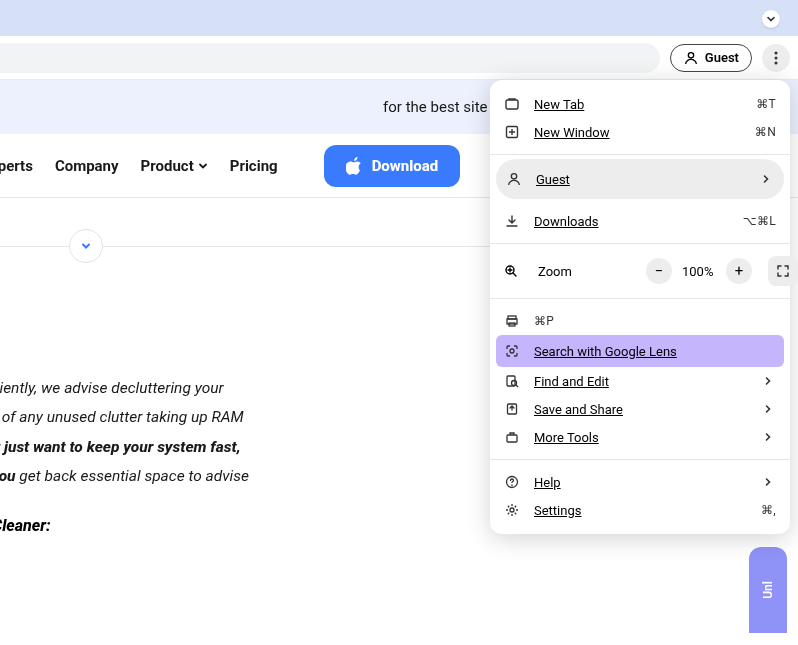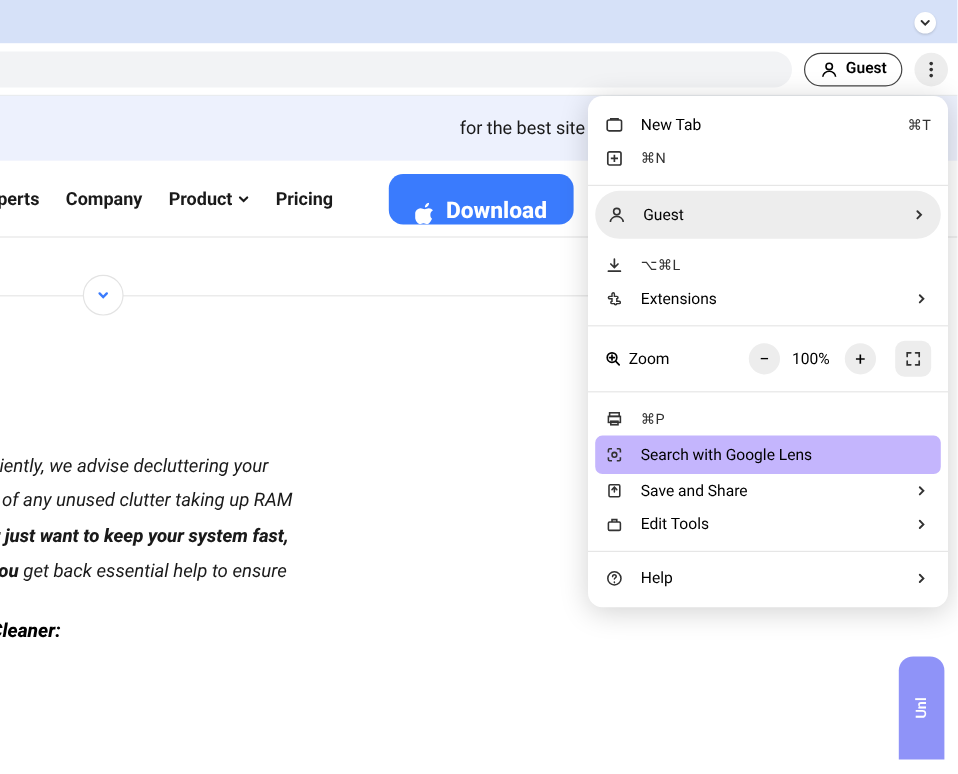--- a/index.html
+++ b/index.html
@@ -121,24 +121,24 @@
   gap: 4px;
 }
 .nav-item:first-child { margin-left: -36px; }
 .download-btn {
   background: #3A7BFD;
   color: #fff;
   height: 42px;
   border-radius: 12px;
   padding: 0 22px;
   display: flex;
-  align-items: flex-end;
+  align-items: center;
   gap: 10px;
   font-weight: 800;
-  font-size: 19px;
+  font-size: 15px;
   margin-left: 24px;
 }
 .apple-ico {
   width: 16px;
   height: 18px;
 }
 .content {
   padding-top: 30px;
   position: relative;
 }
@@ -229,30 +229,30 @@
 }
 .menu-row.highlight { background: #c4b5fd; border-radius: 6px; margin: 0 6px; padding: 16px 8px; }
 .menu-row.guest-row {
   background: #EDEDED;
   border-radius: 20px;
   margin: 4px 6px;
   padding: 0 10px;
   height: 40px;
 }
 .menu-row .ico { width: 16px; height: 16px; display:flex; align-items:center; justify-content:center; flex:none; color: #333; }
-.menu-row .lbl { flex: 1; }
+.menu-row .lbl { flex: 1; text-decoration: underline; }
 .menu-row .short { color: #333; font-size: 12px; letter-spacing: 0.3px; }
 .menu-row.disabled { color: #B3B3B3; }
 .menu-row.disabled .ico { color: #B3B3B3; }
 .zoom-row {
   height: 46px;
   padding: 0 14px 0 14px;
   display: flex;
   align-items: center;
-  gap: 6px;
+  gap: 20px;
 }
 .zoom-row .lbl { flex:none; width: 88px; }
 .zoom-controls { flex:1; display:flex; align-items:center; justify-content:flex-end; gap: 10px; }
 .z-btn {
   width: 26px; height: 26px; border-radius: 50%; background: #EDEDED;
   display:flex; align-items:center; justify-content:center; font-size: 15px;
 }
 .z-val { font-size: 13px; min-width: 34px; text-align:left; }
 .z-full {
   width: 30px; height: 30px; border-radius: 8px; background: #EDEDED;
@@ -321,21 +321,21 @@
     <div class="divider-knob">
       <svg width="12" height="12" viewBox="0 0 12 12" class="chev-svg">
           <path d="M3 4.5 L6 7.5 L9 4.5" stroke-width="2" fill="none" stroke-linecap="round"></path>
         </svg>
     </div>
   </div>
   <div class="article">
     <i>nning efficiently, we advise decluttering your</i><br>
     <i>our laptop of any unused clutter taking up RAM</i><br>
     <span class="bld">ve apps or just want to keep your system fast,</span><br>
-    <span class="bld">can help you</span><i> get back essential help to ensure</i>
+    <span class="bld">can help you</span><i> get back essential space to advise</i>
   </div>
   <div class="h4">Memory Cleaner:</div>
 </div>
 
 <div class="float-btn">
   <span>Unl</span>
 </div>
 
 <div class="menu">
   <div class="menu-sec">
@@ -349,20 +349,21 @@
       <span class="lbl">New Tab</span>
       <span class="short">⌘T</span>
     </div>
     <div class="menu-row">
       <span class="ico">
           <svg width="14" height="14" viewBox="0 0 14 14">
             <rect x="1.5" y="1.5" width="11" height="11" rx="1.5" fill="none" stroke="currentColor" stroke-width="1.4"></rect>
             <path d="M7 4v6M4 7h6" stroke="currentColor" stroke-width="1.4"></path>
           </svg>
         </span>
+      <span class="lbl">New Window</span>
       <span class="short">⌘N</span>
     </div>
   </div>
   <div class="menu-div"></div>
   <div class="menu-row guest-row">
     <span class="ico">
         <svg width="18" height="18" viewBox="0 0 24 24">
           <circle cx="12" cy="8" r="4" fill="none" stroke="currentColor" stroke-width="2"></circle>
           <path d="M4 21c0-4 4-7 8-7s8 3 8 7" fill="none" stroke="currentColor" stroke-width="2"></path>
         </svg>
@@ -374,34 +375,22 @@
         </svg>
       </span>
   </div>
   <div class="menu-sec">
     <div class="menu-row">
       <span class="ico">
           <svg width="14" height="14" viewBox="0 0 14 14">
             <path d="M7 2v7M4 6l3 3 3-3M2 12h10" stroke="currentColor" stroke-width="1.4" fill="none" stroke-linecap="round"></path>
           </svg>
         </span>
+      <span class="lbl">Downloads</span>
       <span class="short">⌥⌘L</span>
-    </div>
-    <div class="menu-row">
-      <span class="ico">
-          <svg width="14" height="14" viewBox="0 0 14 14">
-            <path d="M3 5h2V3a1 1 0 012 0v2h2a1 1 0 010 2v2h2a1 1 0 010 2H9v0a1 1 0 01-2 0H5a1 1 0 010-2V7H3a1 1 0 010-2z" fill="none" stroke="currentColor" stroke-width="1.2"></path>
-          </svg>
-        </span>
-      <span class="lbl">Extensions</span>
-      <span class="ico">
-          <svg width="10" height="10" viewBox="0 0 10 10">
-            <path d="M3.5 2 L6.5 5 L3.5 8" stroke="currentColor" stroke-width="1.6" fill="none" stroke-linecap="round"></path>
-          </svg>
-        </span>
     </div>
   </div>
   <div class="menu-div"></div>
   <div class="zoom-row">
     <span class="ico">
         <svg width="14" height="14" viewBox="0 0 14 14">
           <circle cx="6" cy="6" r="4" fill="none" stroke="currentColor" stroke-width="1.4"></circle>
           <path d="M9 9l3 3M6 4v4M4 6h4" stroke="currentColor" stroke-width="1.4" stroke-linecap="round"></path>
         </svg>
       </span>
@@ -434,39 +423,54 @@
           <svg width="14" height="14" viewBox="0 0 14 14">
             <path d="M2 5V3a1 1 0 011-1h2M12 5V3a1 1 0 00-1-1H9M2 9v2a1 1 0 001 1h2M12 9v2a1 1 0 01-1 1H9" stroke="currentColor" stroke-width="1.3" fill="none"></path>
             <circle cx="7" cy="7" r="2" fill="none" stroke="currentColor" stroke-width="1.3"></circle>
           </svg>
         </span>
       <span class="lbl">Search with Google Lens</span>
     </div>
     <div class="menu-row">
       <span class="ico">
           <svg width="14" height="14" viewBox="0 0 14 14">
+            <rect x="2" y="2" width="8" height="10" rx="1" fill="none" stroke="currentColor" stroke-width="1.3"></rect>
+            <circle cx="9" cy="9" r="2.5" fill="none" stroke="currentColor" stroke-width="1.3"></circle>
+            <path d="M11 11l2 2" stroke="currentColor" stroke-width="1.3"></path>
+          </svg>
+        </span>
+      <span class="lbl">Find and Edit</span>
+      <span class="ico">
+          <svg width="10" height="10" viewBox="0 0 10 10">
+            <path d="M3.5 2 L6.5 5 L3.5 8" stroke="currentColor" stroke-width="1.6" fill="none" stroke-linecap="round"></path>
+          </svg>
+        </span>
+    </div>
+    <div class="menu-row">
+      <span class="ico">
+          <svg width="14" height="14" viewBox="0 0 14 14">
             <rect x="2.5" y="2" width="9" height="10" rx="1" fill="none" stroke="currentColor" stroke-width="1.3"></rect>
             <path d="M7 4v4M5 6l2-2 2 2" stroke="currentColor" stroke-width="1.3" fill="none" stroke-linecap="round"></path>
           </svg>
         </span>
       <span class="lbl">Save and Share</span>
       <span class="ico">
           <svg width="10" height="10" viewBox="0 0 10 10">
             <path d="M3.5 2 L6.5 5 L3.5 8" stroke="currentColor" stroke-width="1.6" fill="none" stroke-linecap="round"></path>
           </svg>
         </span>
     </div>
     <div class="menu-row">
       <span class="ico">
           <svg width="14" height="14" viewBox="0 0 14 14">
             <rect x="2" y="5" width="10" height="7" rx="1" fill="none" stroke="currentColor" stroke-width="1.3"></rect>
             <path d="M5 5V3h4v2" stroke="currentColor" stroke-width="1.3" fill="none"></path>
           </svg>
         </span>
-      <span class="lbl">Edit Tools</span>
+      <span class="lbl">More Tools</span>
       <span class="ico">
           <svg width="10" height="10" viewBox="0 0 10 10">
             <path d="M3.5 2 L6.5 5 L3.5 8" stroke="currentColor" stroke-width="1.6" fill="none" stroke-linecap="round"></path>
           </svg>
         </span>
     </div>
   </div>
   <div class="menu-div"></div>
   <div class="menu-sec">
     <div class="menu-row">
@@ -476,14 +480,24 @@
             <path d="M5.5 5.5a1.5 1.5 0 113 0c0 1-1.5 1-1.5 2M7 10v.5" stroke="currentColor" stroke-width="1.3" fill="none" stroke-linecap="round"></path>
           </svg>
         </span>
       <span class="lbl">Help</span>
       <span class="ico">
           <svg width="10" height="10" viewBox="0 0 10 10">
             <path d="M3.5 2 L6.5 5 L3.5 8" stroke="currentColor" stroke-width="1.6" fill="none" stroke-linecap="round"></path>
           </svg>
         </span>
     </div>
+    <div class="menu-row">
+      <span class="ico">
+          <svg width="14" height="14" viewBox="0 0 14 14">
+            <circle cx="7" cy="7" r="2" fill="none" stroke="currentColor" stroke-width="1.3"></circle>
+            <path d="M7 1v2M7 11v2M1 7h2M11 7h2M2.8 2.8l1.4 1.4M9.8 9.8l1.4 1.4M11.2 2.8L9.8 4.2M4.2 9.8l-1.4 1.4" stroke="currentColor" stroke-width="1.3"></path>
+          </svg>
+        </span>
+      <span class="lbl">Settings</span>
+      <span class="short">⌘,</span>
+    </div>
   </div>
 </div>
 
 </body></html>

